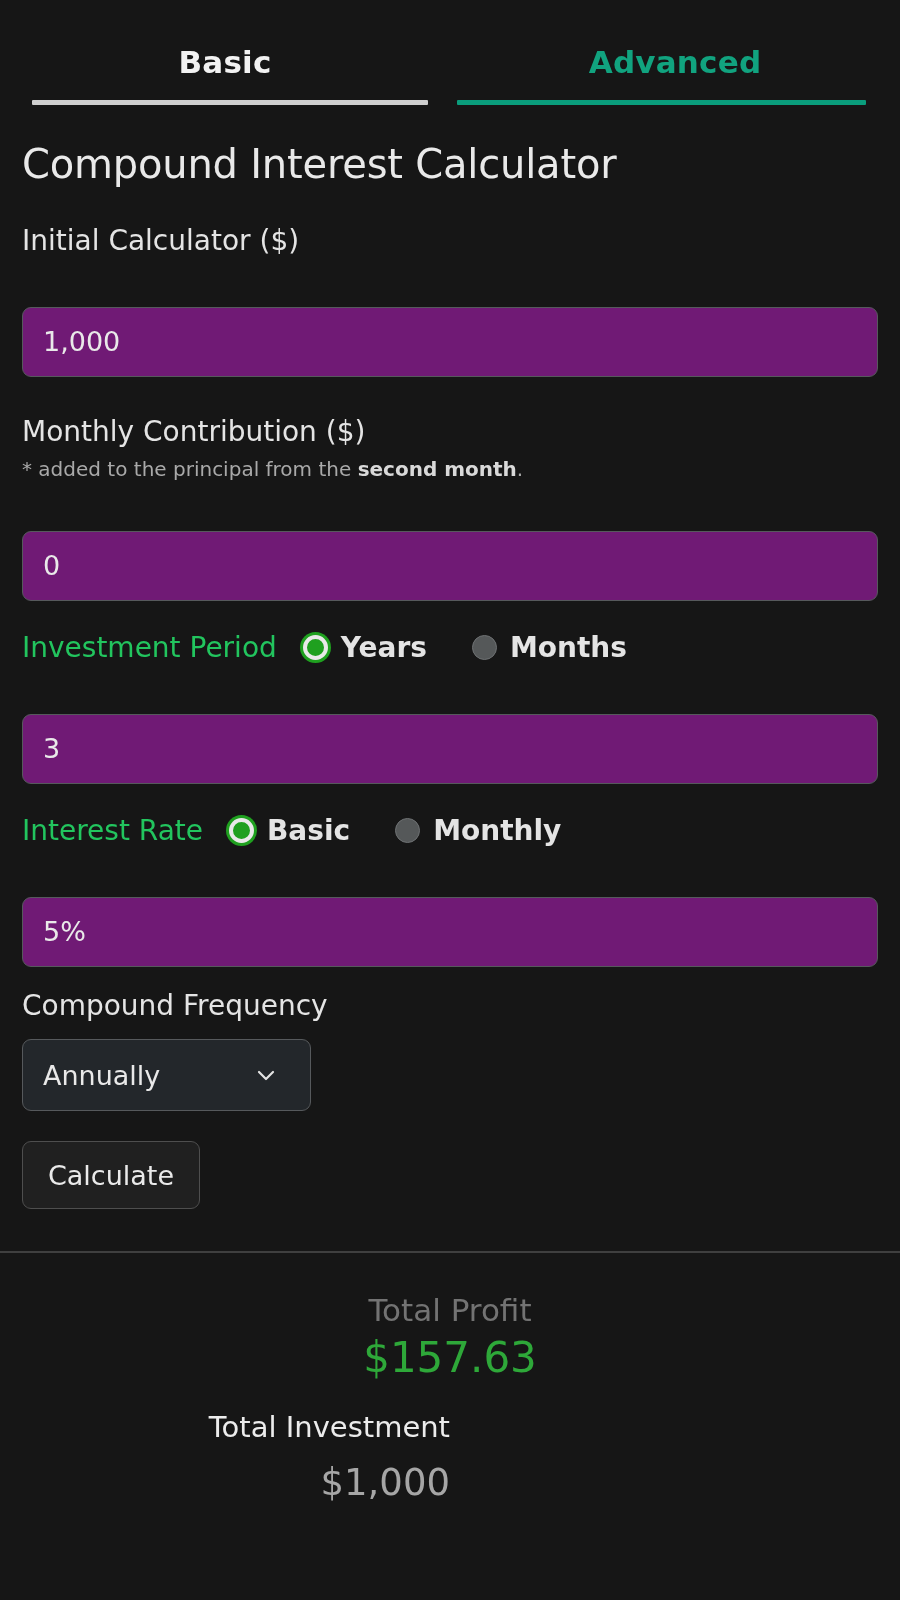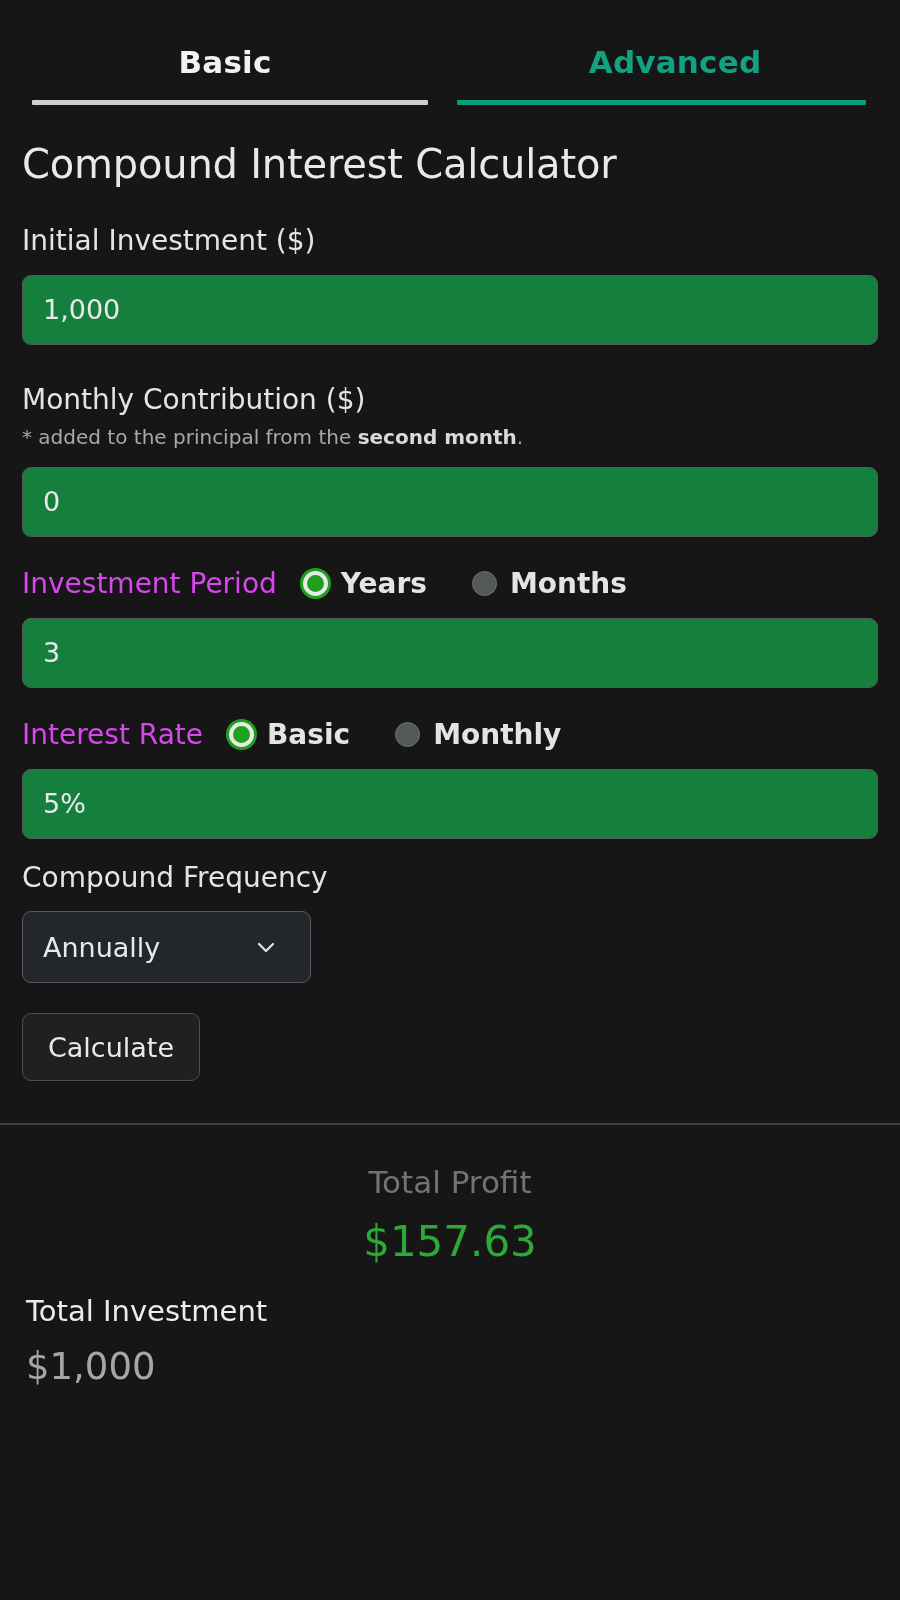--- a/index.html
+++ b/index.html
@@ -87,38 +87,39 @@
     line-height: 1.2;
     margin-top: 9px;
   }
   .field-note b { color: #d9d9d9; font-weight: 700; }
 
   .text-input {
     display: block;
     width: 100%;
     box-sizing: border-box;
     height: 70px;
-    background: #15803d;
+    background: #701a75;
     border: 1px solid #56595c;
     border-radius: 9px;
     color: #e9e9e9;
     font-family: inherit;
     font-size: 27px;
     padding: 0 20px;
     outline: none;
+    margin-top: 32px;
   }
 
   .row-inline {
     display: flex;
     align-items: center;
     gap: 0;
   }
   .inline-label {
     font-size: 28px;
-    color: #d946ef;
+    color: #22c55e;
     white-space: nowrap;
   }
 
   .radio-group {
     display: flex;
     align-items: center;
     margin-left: 26px;
     gap: 0;
   }
   .radio-opt {
@@ -219,30 +220,29 @@
     text-align: center;
   }
   .result-label {
     font-size: 31px;
     color: #737373;
     line-height: 1.1;
   }
   .result-value {
     font-size: 42px;
     line-height: 1.1;
-    margin-top: 20px;
+    margin-top: 8px;
   }
   .result-value.profit { color: #2ea839; }
   .result-value.final { color: #e87337; }
 
   .subresult {
     width: 50%;
-    text-align: left;
+    text-align: right;
     margin-top: 30px;
-    padding-left: 26px;
   }
   .subresult-label {
     font-size: 29px;
     color: #ececec;
     line-height: 1.1;
   }
   .subresult-value {
     font-size: 37px;
     color: #a6a6a6;
     line-height: 1.1;
@@ -269,21 +269,21 @@
 </div>
 
 <div class="form">
 
   <h1 class="page-title">Compound Interest Calculator</h1>
 
   <div class="sp-40"></div>
 
   
   <div>
-    <div class="field-label">Initial Investment ($)</div>
+    <div class="field-label">Initial Calculator ($)</div>
     <div class="sp-18"></div>
     <input class="text-input" type="text" value="1,000" style="">
   </div>
 
   <div class="sp-40"></div>
 
   
   <div>
     <div class="field-label">Monthly Contribution ($)</div>
     <div class="field-note"><span>* added to the principal from the </span><b>second month</b><span>.</span></div>

